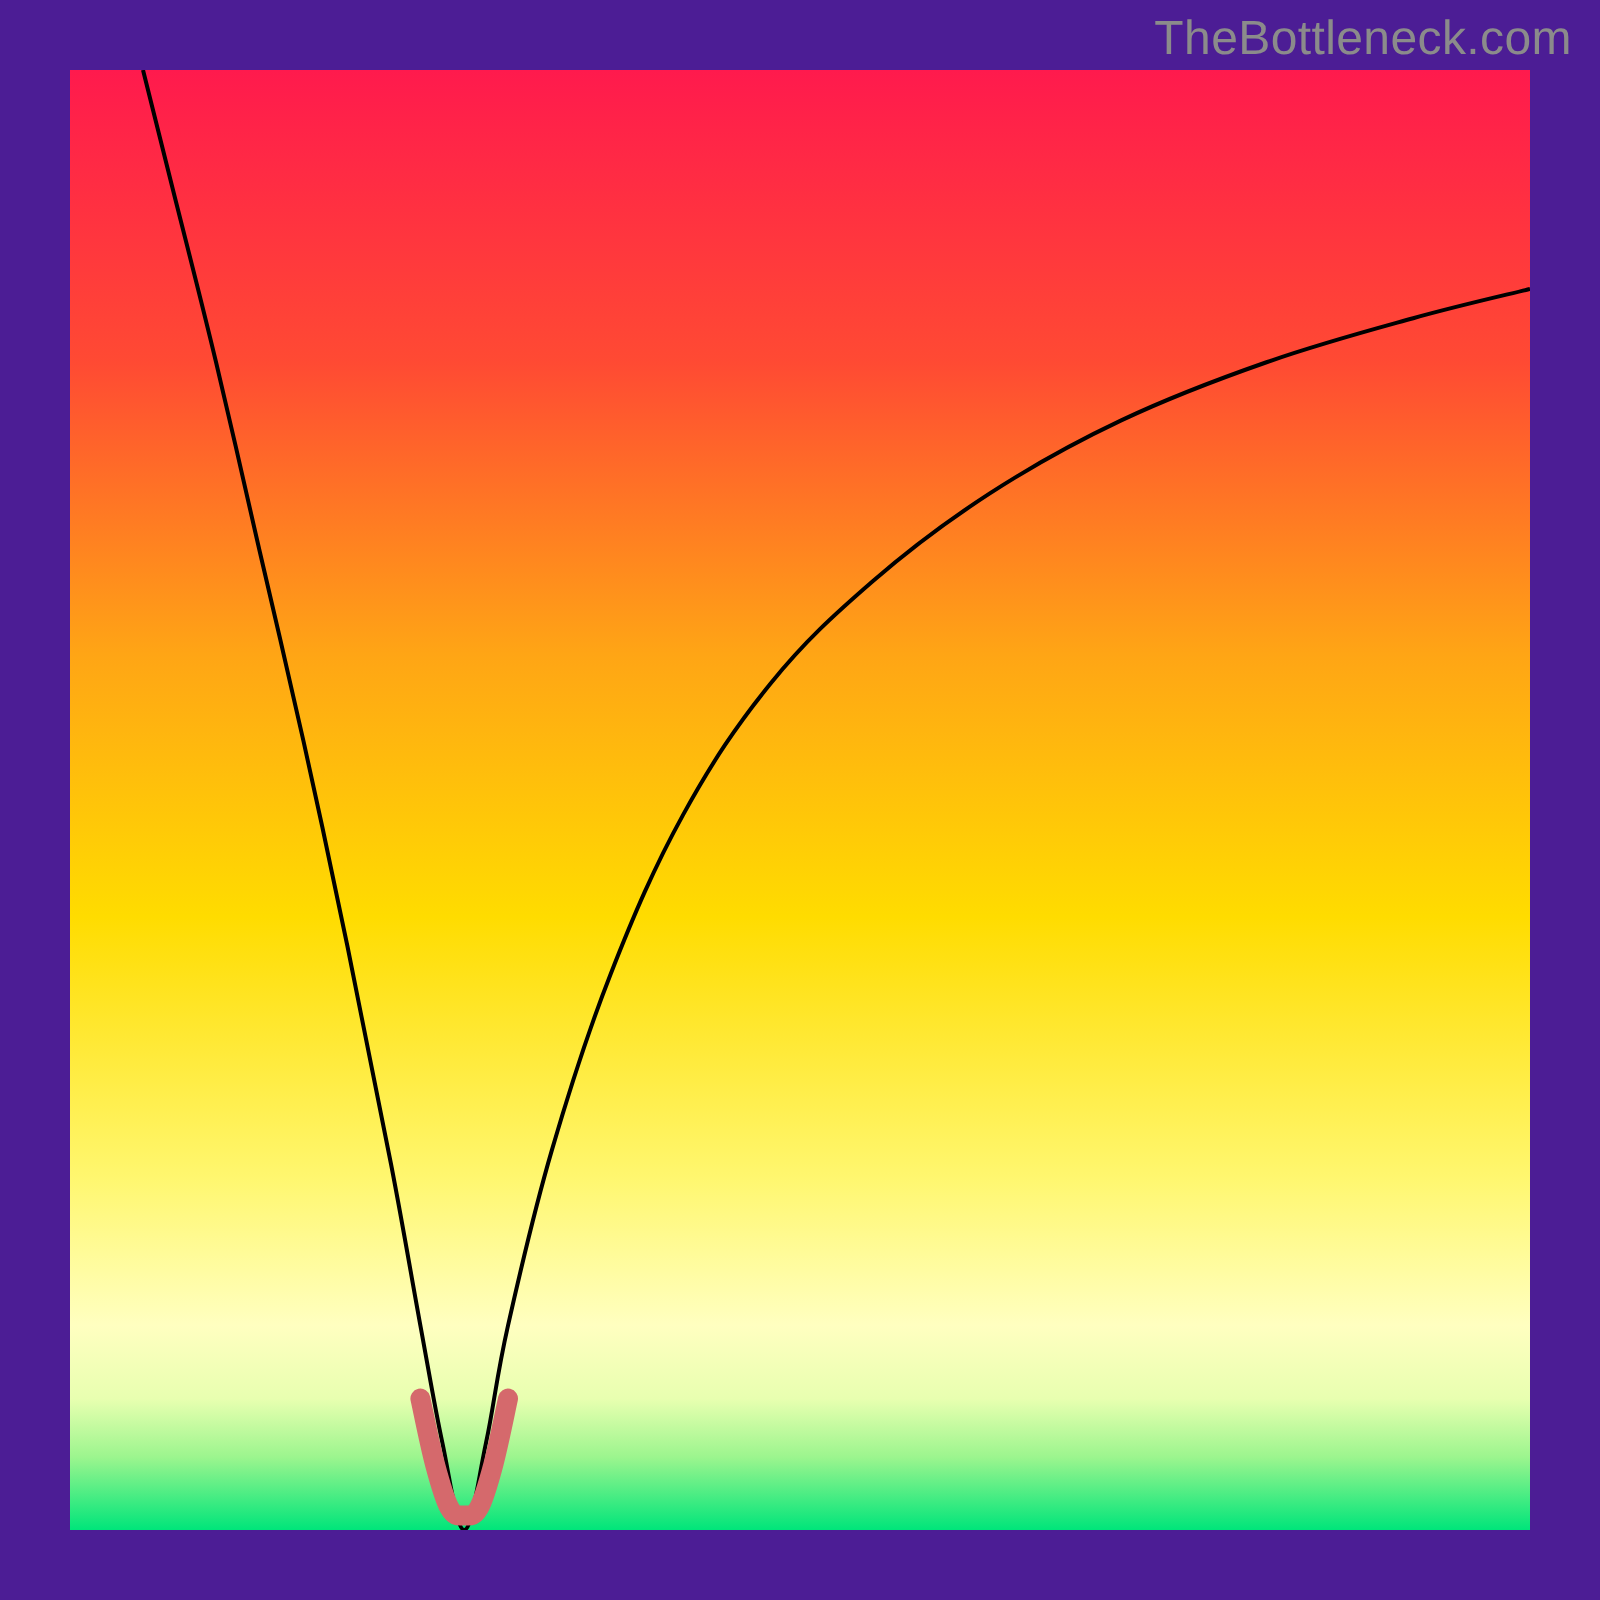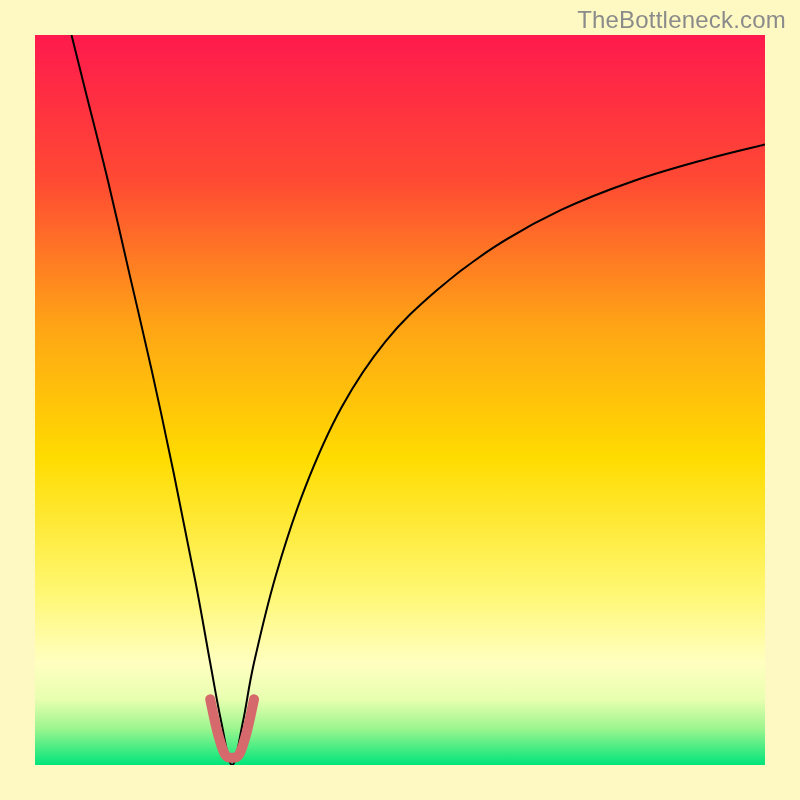--- a/index.html
+++ b/index.html
@@ -9,21 +9,21 @@
     height: 800px;
     background: #000;
     overflow: hidden;
   }
   .frame {
     position: absolute;
     left: 0;
     top: 0;
     width: 800px;
     height: 800px;
-    background: #fef9c3;
+    background: #4c1d95;
   }
   .plot {
     position: absolute;
     left: 35px;
     top: 35px;
     width: 730px;
     height: 730px;
     overflow: hidden;
   }
   .gradient-bg {

